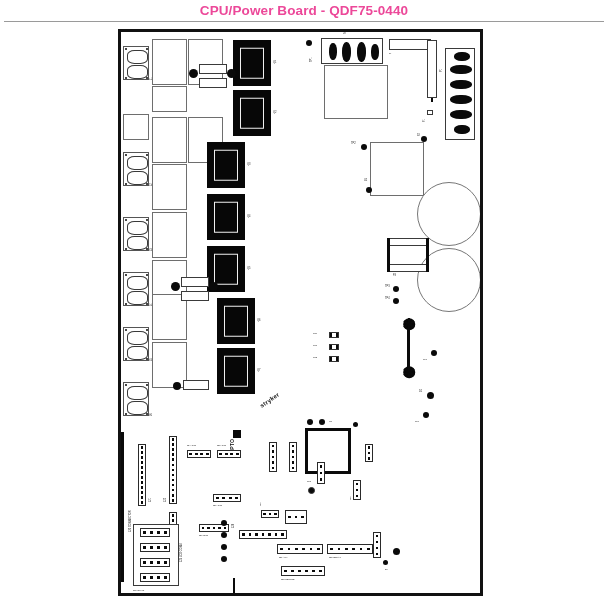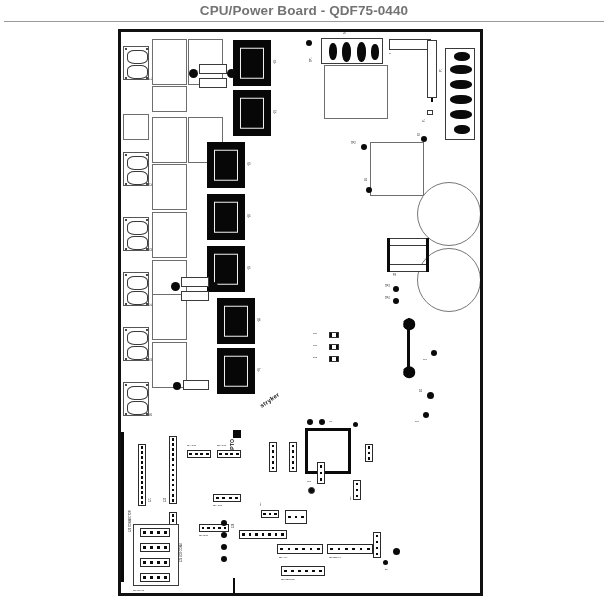--- a/index.html
+++ b/index.html
@@ -10,21 +10,21 @@
     overflow:hidden;
   }
   #page{position:relative;width:608px;height:608px;background:#fff;}
 
   
   .title-bar{
     position:absolute;left:0;top:0;width:608px;height:21px;
     display:flex;align-items:center;justify-content:center;
   }
   .title-text{
-    font-size:13.5px;font-weight:bold;color:#737373;
+    font-size:13.5px;font-weight:bold;color:#ec4899;
     letter-spacing:.1px;white-space:nowrap;
   }
   .title-rule{
     position:absolute;left:4px;top:21px;width:600px;height:1px;
     background:#9a9a9a;
   }
 
   
   .board{
     position:absolute;left:118px;top:29px;width:365px;height:567px;

